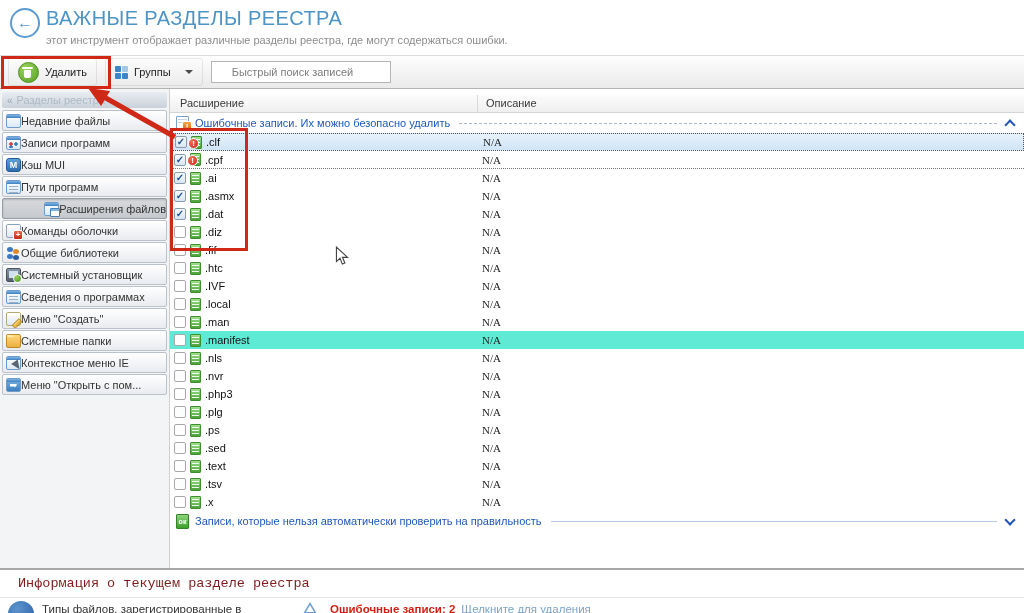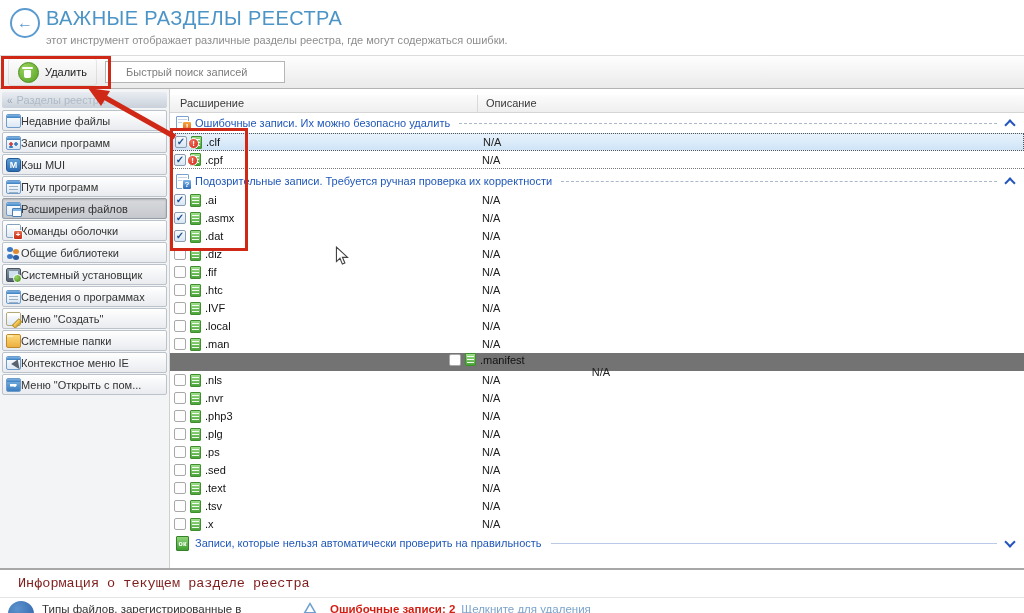--- a/index.html
+++ b/index.html
@@ -38,21 +38,21 @@
   
   .main{position:absolute;left:0;top:89px;width:100%;height:479px;display:flex;}
   .sidebar{width:170px;background:#f3f4f6;border-right:1px solid #cfcfcf;box-sizing:border-box;padding-top:3px;}
   .side-head{margin:0 2px 2px 2px;height:16px;border-radius:2px;background:linear-gradient(#e9edf2,#c9d1da);
              color:#afb9c5;line-height:16px;padding-left:5px;cursor:pointer;}
   .side-head .dbl{font-size:10px;margin-right:4px;color:#9aa6b4;}
   .side-item{display:flex;align-items:center;gap:0;margin:1px 2px;height:19px;padding-left:3px;
              border:1px solid #bcc2ca;border-radius:2px;background:linear-gradient(#ffffff,#e9ebef);
              cursor:pointer;white-space:nowrap;overflow:hidden;}
   .side-item.selected{background:linear-gradient(#d8dadd,#c5c8cd);border-color:#979da5;
-             box-shadow:inset 0 1px 2px rgba(0,0,0,.18);}
+             box-shadow:inset 0 1px 2px rgba(0,0,0,.18);justify-content:flex-end;}
   .s-icon{flex:0 0 15px;width:15px;height:14px;position:relative;box-sizing:border-box;border-radius:2px;
           background:linear-gradient(#fff,#dce8f4);border:1px solid #6f9cc9;}
   .s-icon:before{content:"";position:absolute;left:0;right:0;top:0;height:3px;
           background:linear-gradient(#7db4e4,#3d7ec0);border-radius:1px 1px 0 0;}
   .mui-cache-icon{background:linear-gradient(#5f9fd8,#2c6cb0);border-color:#235a96;color:#fff;
           font-weight:bold;font-size:9px;line-height:13px;text-align:center;border-radius:3px;}
   .mui-cache-icon:before{display:none;}
   .program-paths-icon:after,.program-info-icon:after{content:"";position:absolute;left:2px;right:2px;top:5px;height:7px;
           background:repeating-linear-gradient(#9db1c4 0 1px,transparent 1px 3px);}
   .program-entries-icon:after{content:"";position:absolute;left:2px;top:5px;width:9px;height:6px;
@@ -112,24 +112,24 @@
   .ok-group-icon:after{content:"ок";position:absolute;left:0;width:100%;top:0;color:#fff;
           font:bold 7px/13px "Liberation Sans",sans-serif;text-align:center;}
   .g-label{color:#2058b8;white-space:nowrap;}
   .g-line{flex:1;border-top:1px dashed #aab8ca;margin:0 9px;}
   .g-line.solid{border-top:1px solid #b9c9e6;}
   .chev{width:6px;height:6px;border-left:2px solid #2456bc;border-top:2px solid #2456bc;
         transform:rotate(45deg);margin:3px 10px 0 0;flex:0 0 6px;cursor:pointer;}
   .chev.down{transform:rotate(225deg);margin-top:-2px;}
   .t-row{height:18px;display:flex;align-items:center;box-sizing:border-box;cursor:default;}
   .t-row .cell-name{width:304px;display:flex;align-items:center;padding-left:4px;box-sizing:border-box;gap:4px;}
-  .t-row .cell-desc{flex:1;padding-left:8px;color:#222;}
+  .t-row .cell-desc{flex:1;padding-left:8px;color:#222;font-family:Liberation Serif, serif;}
   .t-row.selected{background:linear-gradient(#e8f2fc,#cfe4f7);border:1px dotted #555;}
   .t-row.errline{border-bottom:1px dotted #777;}
-  .t-row.hl{background:#737373;flex-direction:column;}
+  .t-row.hl{background:#5eead4;}
   .cb{width:12px;height:12px;box-sizing:border-box;border:1px solid #8b9bb0;border-radius:2px;
       background:linear-gradient(#f7fafc,#d8e6f2);color:#1d4f91;font:bold 10px/10px "Liberation Sans",sans-serif;
       text-align:center;cursor:pointer;flex:0 0 12px;}
   .cb.off{border-color:#a8a8a8;background:#fdfdfd;}
   .doc{width:11px;height:13px;position:relative;background:linear-gradient(#9ede8b,#4aa338);
        border:1px solid #3f8f2e;border-radius:1px;box-sizing:border-box;flex:0 0 11px;}
   .doc:after{content:"";position:absolute;left:1px;right:1px;top:2px;height:7px;
        background:repeating-linear-gradient(rgba(255,255,255,.9) 0 1px,transparent 1px 3px);}
   .doc.err:before{content:"!";position:absolute;left:-4px;top:1px;width:9px;height:9px;border-radius:50%;
        background:radial-gradient(circle at 35% 30%,#f2705a,#cf2116);color:#fff;z-index:2;
@@ -170,20 +170,30 @@
     </div>
   </div>
 
   <div class="toolbar">
     <div class="tb-btn">
       <span class="del-ic">
           <i></i>
         </span>
       <span>Удалить</span>
     </div>
+    <div class="tb-btn">
+      <span class="grp-ic">
+          <i></i>
+          <b></b>
+          <u></u>
+          <s></s>
+        </span>
+      <span>Группы</span>
+      <span class="caret"></span>
+    </div>
     <input class="search" type="text" placeholder="Быстрый поиск записей" style="">
   </div>
 
   <div class="main">
     <div class="sidebar">
       <div class="side-head">
         <span class="dbl">«</span><span>Разделы реестра</span>
       </div>
       <div id="sidebar-items">
           <div class="side-item">
@@ -262,26 +272,20 @@
             <span class="cell-desc">N/A</span>
           </div>
           <div class="t-row errline">
             <span class="cell-name">
               <span class="cb">✓</span>
               <span class="doc err"></span>
               <span class="r-name">.cpf</span>
             </span>
             <span class="cell-desc">N/A</span>
           </div>
-          <div class="t-group spaced">
-            <span class="g-icon question-group-icon"></span>
-            <span class="g-label">Подозрительные записи. Требуется ручная проверка их корректности</span>
-            <span class="g-line"></span>
-            <span class="chev"></span>
-          </div>
           <div class="t-row">
             <span class="cell-name">
               <span class="cb">✓</span>
               <span class="doc"></span>
               <span class="r-name">.ai</span>
             </span>
             <span class="cell-desc">N/A</span>
           </div>
           <div class="t-row">
             <span class="cell-name">

